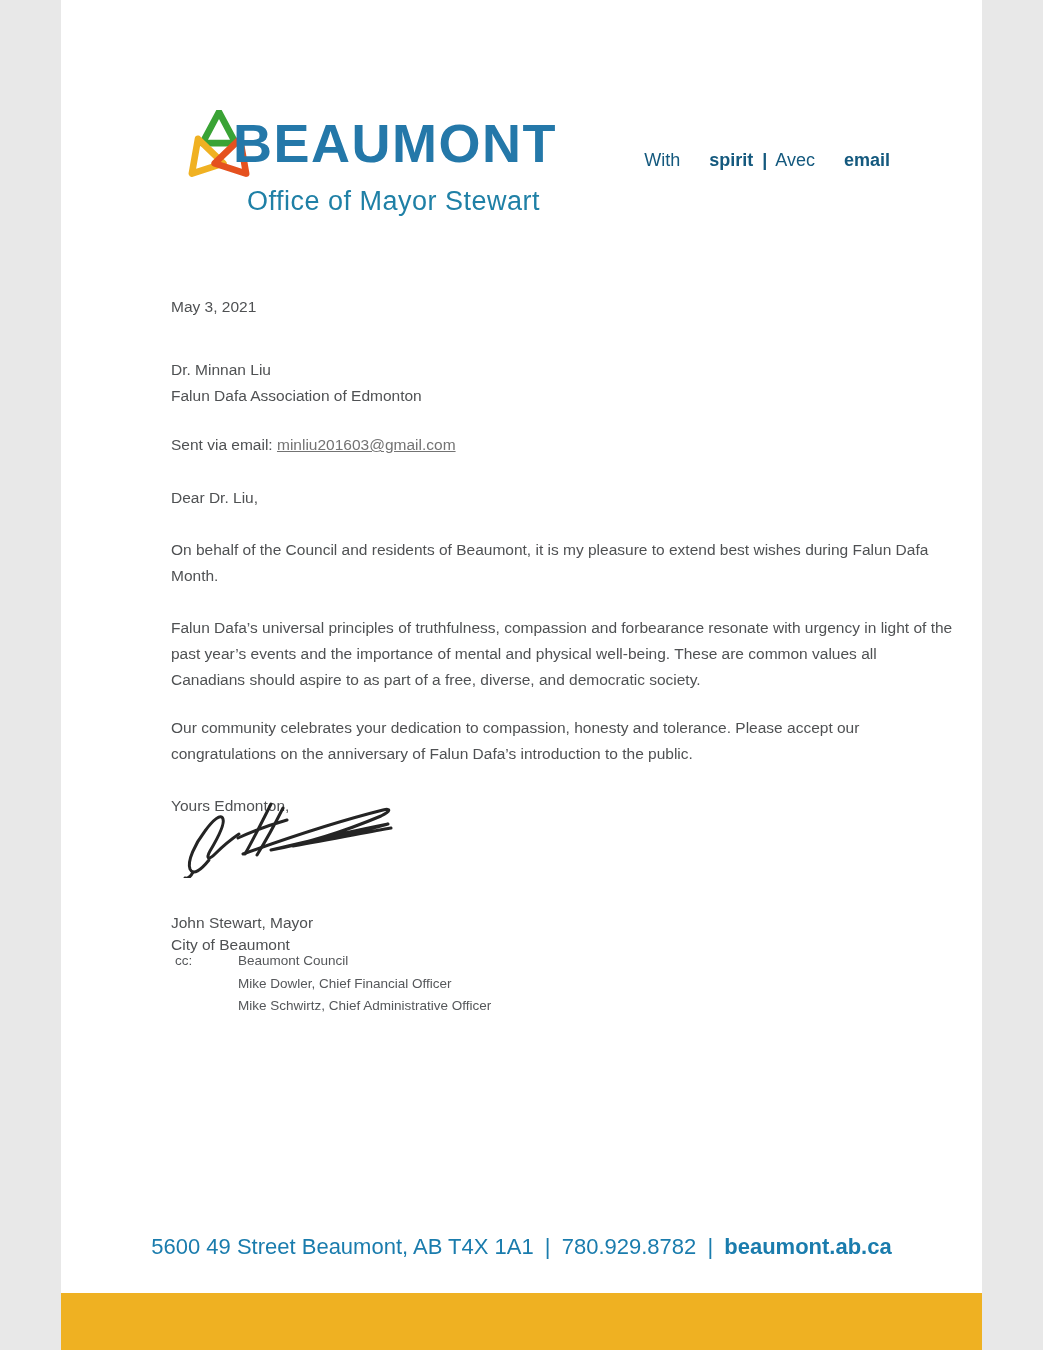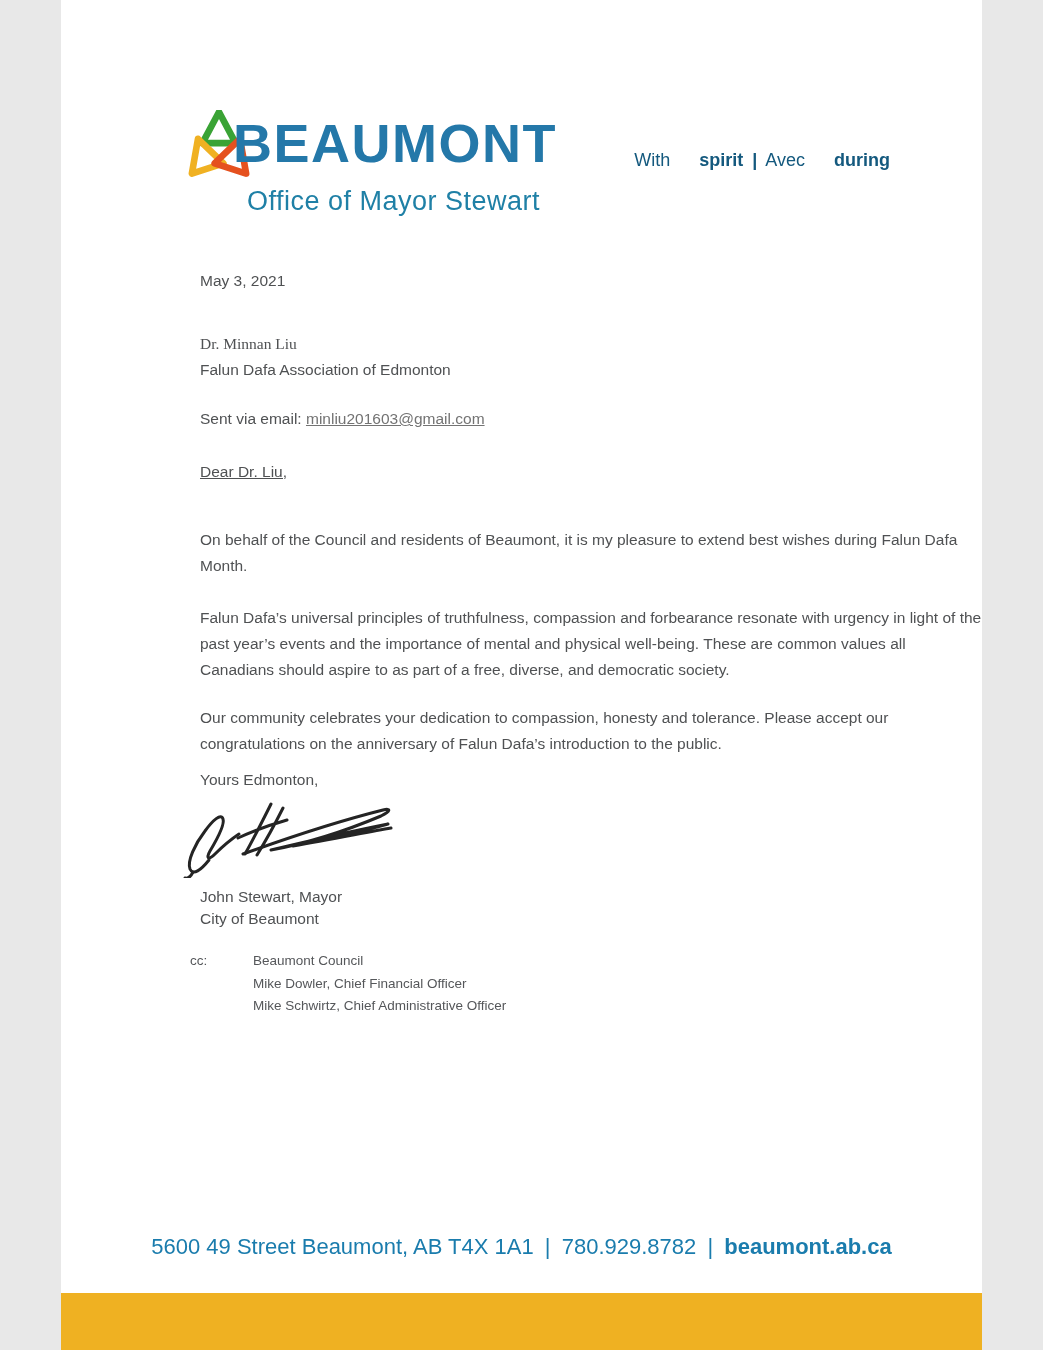--- a/index.html
+++ b/index.html
@@ -26,38 +26,38 @@
     font-size:27px;letter-spacing:0.5px;
     color:#1F80A6;
   }
   .tagline{
     position:absolute;right:92px;top:150px;
     font-size:18px;color:#14597E;white-space:nowrap;
   }
   .tagline .b{font-weight:bold;margin-left:24px;}
   .tagline .sep{font-weight:bold;margin:0 4px;}
   
-  .t{position:absolute;left:139px;font-size:15.5px;line-height:26px;}
+  .t{position:absolute;left:110px;font-size:15.5px;line-height:26px;margin-top:26px;}
   .date{top:268px;}
-  .recipient-name{top:331px;font-family:Liberation Serif, serif;}
+  .recipient-name{top:331px;}
   .recipient-org{top:357px;}
   .sent-via{top:406px;}
   .sent-via a{color:#737373;text-decoration:underline;cursor:pointer;}
-  .salutation{top:459px;text-decoration:underline;}
+  .salutation{top:459px;}
   .para{width:782px;}
   .p1{top:511px;}
   .p2{top:589px;}
   .p3{top:689px;}
   .closing{top:767px;}
   .signature{position:absolute;left:122px;top:798px;width:212px;height:80px;}
   .signature path{fill:none;stroke:#242424;stroke-width:3;stroke-linecap:round;stroke-linejoin:round;}
   .signer-name{top:884px;}
   .signer-org{top:906px;}
   
-  .cc{position:absolute;left:129px;top:950px;font-size:13.5px;line-height:22.5px;color:#55575A;display:flex;}
+  .cc{position:absolute;left:114px;top:950px;font-size:13.5px;line-height:22.5px;color:#55575A;display:flex;}
   .cc-label{width:63px;}
   
   .footer-line{
     position:absolute;left:0;top:1234px;width:100%;
     text-align:center;font-size:22px;color:#1A7CAD;white-space:nowrap;
   }
   .footer-line .sep{margin:0 5px;}
   .footer-line .site{font-weight:bold;}
   .yellow-bar{
     position:absolute;left:0;top:1293px;width:100%;height:57px;
@@ -79,21 +79,21 @@
     <use href="#tri1" transform="translate(37,70) rotate(-18)" stroke="#F0B122"></use>
     <use href="#tri1" transform="translate(83,70) rotate(18)" stroke="#E5511F"></use>
   </svg>
   <div class="brand-name">BEAUMONT</div>
   <div class="sub-brand">Office of Mayor Stewart</div>
   <div class="tagline">
     <span>With</span>
     <span class="b">spirit</span>
     <span class="sep">|</span>
     <span>Avec</span>
-    <span class="b">during</span>
+    <span class="b">email</span>
   </div>
 
   <div class="t date">May 3, 2021</div>
   <div class="t recipient-name">Dr. Minnan Liu</div>
   <div class="t recipient-org">Falun Dafa Association of Edmonton</div>
   <div class="t sent-via">
     <span>Sent via email:</span>
     <a>minliu201603@gmail.com</a>
   </div>
   <div class="t salutation">Dear Dr. Liu,</div>

